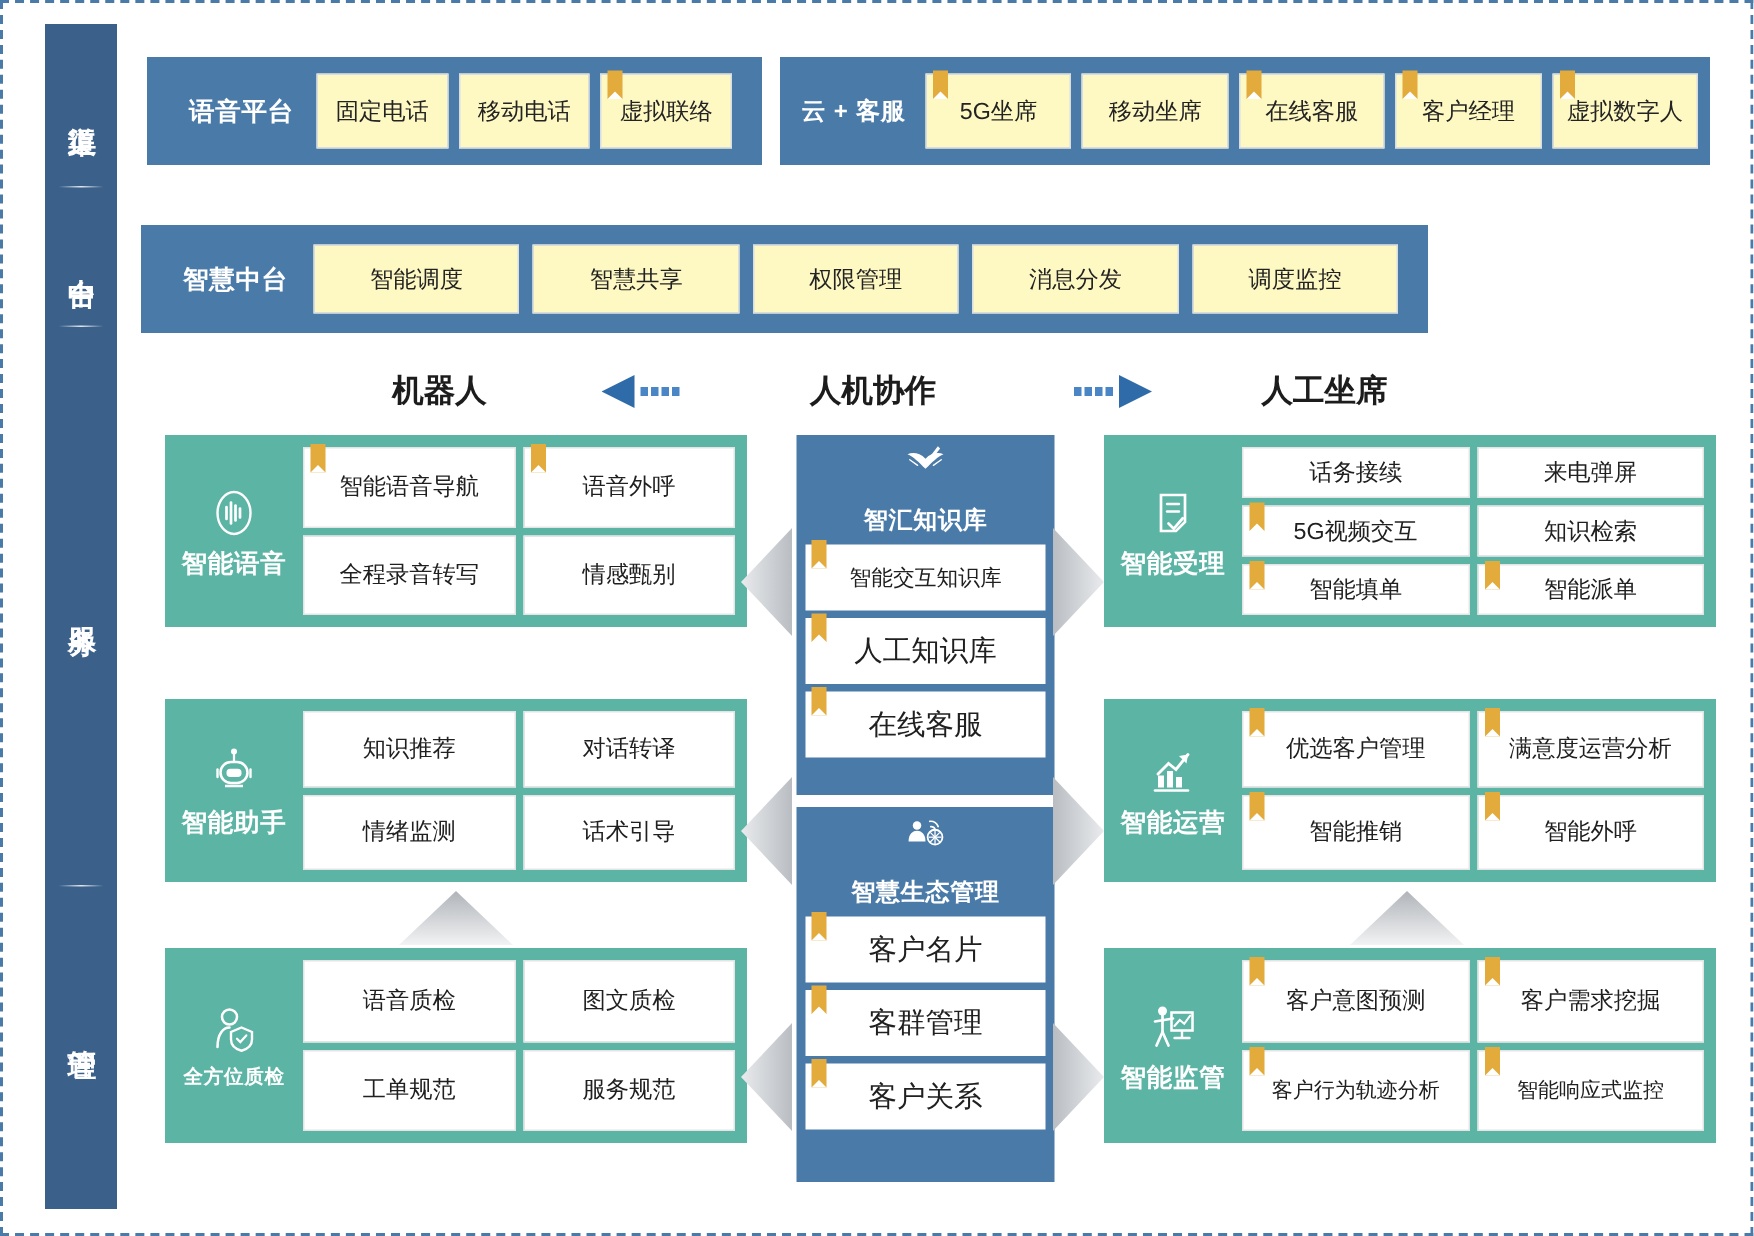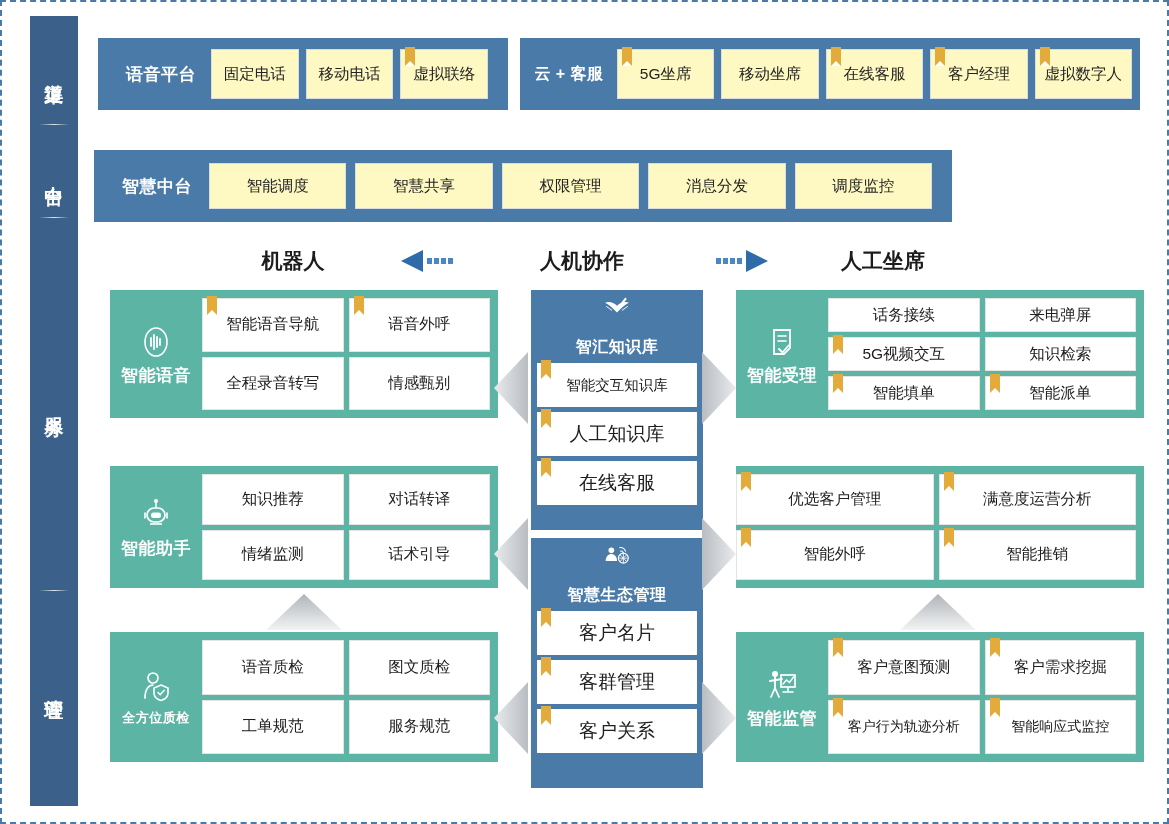--- a/index.html
+++ b/index.html
@@ -425,36 +425,49 @@
           <span>智能填单</span>
           </div>
         <div class="cell">
           <i class="flag"></i>
           <span>智能派单</span>
           </div>
       </div>
     </div>
 
     <div class="tealbox right tb-row2">
+      <div class="tb-label">
+        <svg class="tb-icon" viewBox="0 0 40 40">
+          <path d="M10 21 L17 14 L22 18 L30 8" fill="none" stroke="#ffffff" stroke-width="1.9" stroke-linecap="round"></path>
+          <polygon points="30,8 24,9 29,14" fill="#ffffff"></polygon>
+          <g fill="#ffffff">
+            <rect x="10" y="22" width="4" height="8"></rect>
+              <rect x="16" y="19" width="4" height="11"></rect>
+            <rect x="22" y="23" width="4" height="7"></rect>
+          </g>
+          <line x1="8" y1="32" x2="30" y2="32" stroke="#ffffff" stroke-width="1.8" stroke-linecap="round"></line>
+        </svg>
+        <div class="lbl">智能运营</div>
+      </div>
       <div class="tb-cells g2x2">
         <div class="cell">
           <i class="flag"></i>
           <span>优选客户管理</span>
           </div>
         <div class="cell">
           <i class="flag"></i>
           <span>满意度运营分析</span>
           </div>
         <div class="cell">
           <i class="flag"></i>
+          <span>智能推销</span>
+          </div>
+        <div class="cell">
+          <i class="flag"></i>
           <span>智能外呼</span>
-          </div>
-        <div class="cell">
-          <i class="flag"></i>
-          <span>智能推销</span>
           </div>
       </div>
     </div>
 
     <div class="tealbox right tb-row3">
       <div class="tb-label">
         <svg class="tb-icon" viewBox="0 0 40 40">
           <circle cx="13" cy="9" r="3" fill="#ffffff"></circle>
           <line x1="13" y1="12" x2="13" y2="23" stroke="#ffffff" stroke-width="1.8" stroke-linecap="round"></line>
           <line x1="13" y1="23" x2="9" y2="32" stroke="#ffffff" stroke-width="1.8" stroke-linecap="round"></line>

